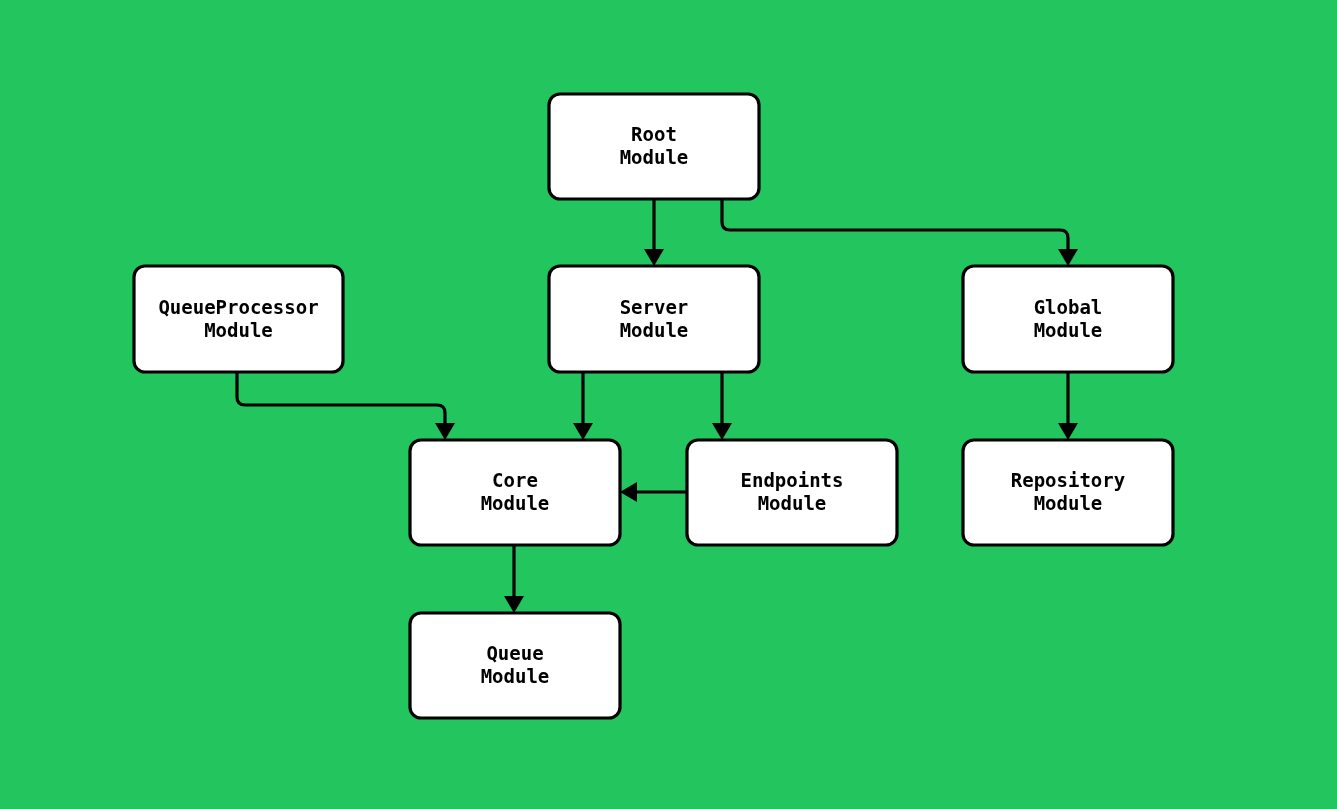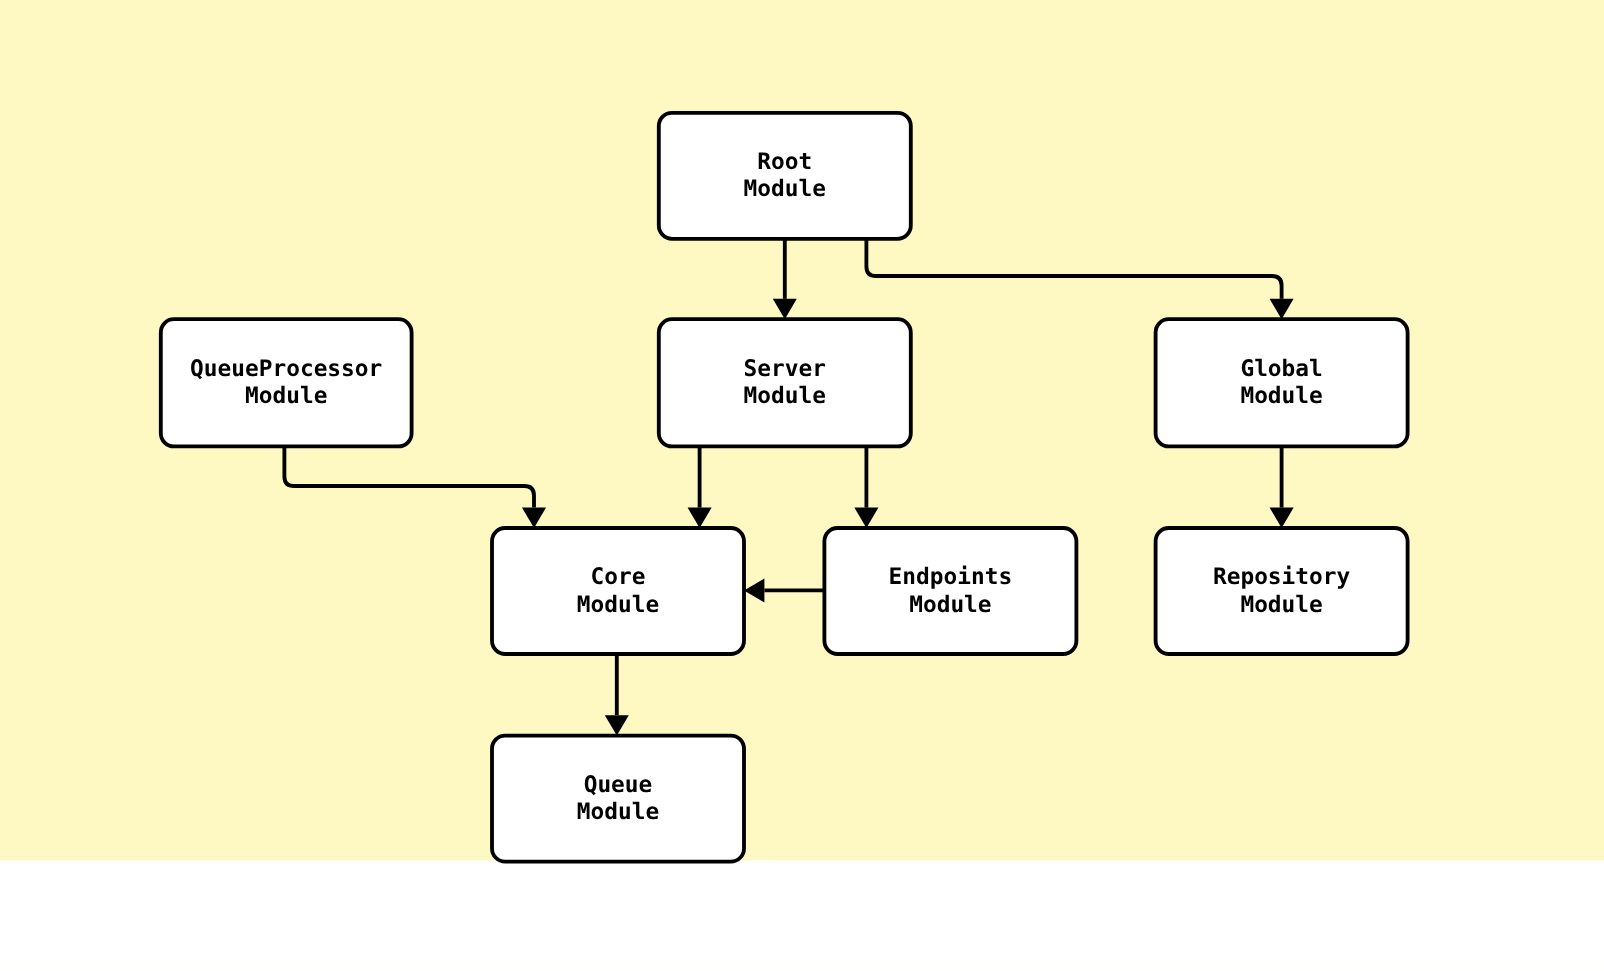--- a/index.html
+++ b/index.html
@@ -9,22 +9,22 @@
   }
   body {
     width: 1337px;
     height: 809px;
     font-family: "DejaVu Sans Mono", "Liberation Mono", monospace;
     overflow: hidden;
   }
   #diagram-canvas {
     position: relative;
     width: 1337px;
-    height: 717px;
-    background: #fef9c3;
+    height: 809px;
+    background: #22c55e;
   }
   #diagram-svg {
     position: absolute;
     top: 0;
     left: 0;
     width: 1337px;
     height: 809px;
     display: block;
   }
   .node-box {

